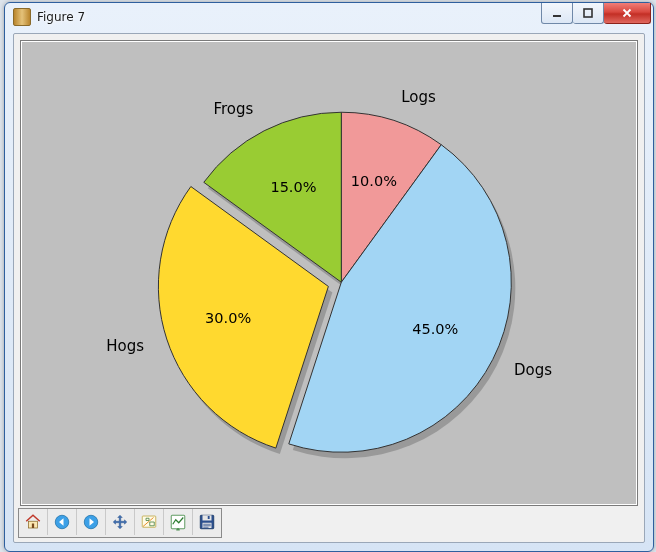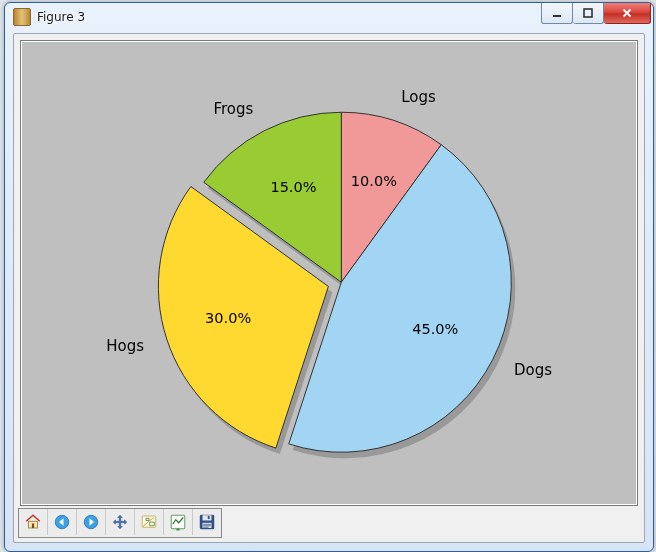--- a/index.html
+++ b/index.html
@@ -106,21 +106,21 @@
   text.pielabel { font-size: 15px; fill: #000; }
   text.piepct   { font-size: 14.5px; fill: #000; }
 </style>
 </head>
 <body>
 
 <div class="window">
 
   <div class="titlebar">
     <div class="app-icon"></div>
-    <div class="title">Figure 3</div>
+    <div class="title">Figure 7</div>
     <div class="winbtns">
       <div class="winbtn" title="minimize">
         <svg viewBox="0 0 10 10">
             <rect x="1" y="7" width="8" height="2" fill="#333"></rect>
           </svg>
       </div>
       <div class="winbtn" title="maximize">
         <svg viewBox="0 0 10 10">
             <rect x="1" y="1" width="8" height="8" fill="none" stroke="#333" stroke-width="1.6"></rect>
           </svg>

